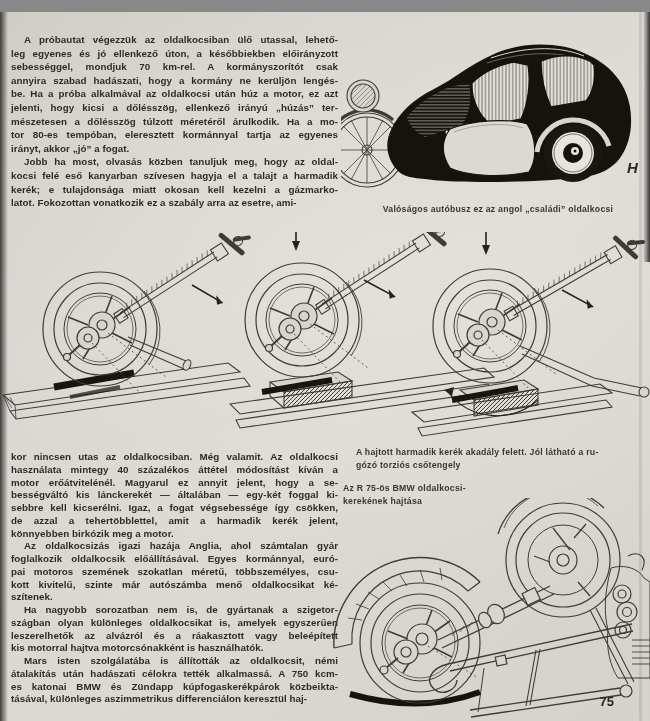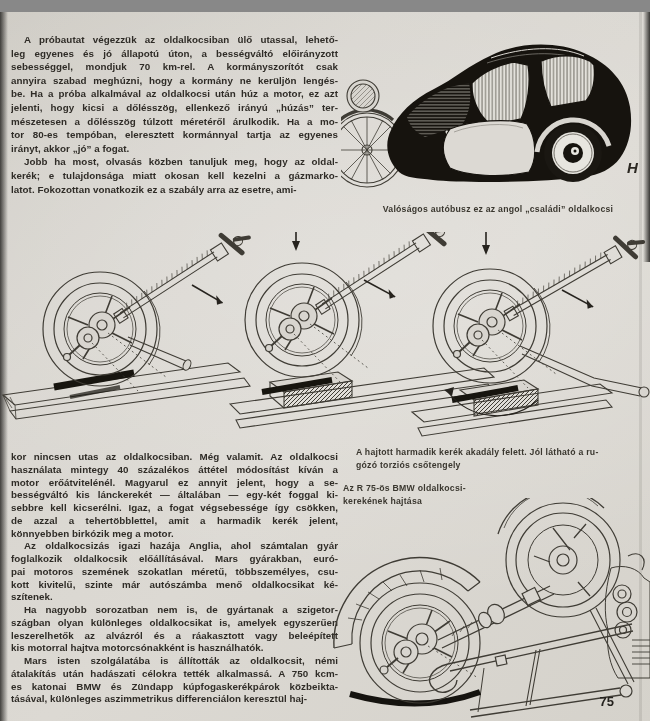--- a/index.html
+++ b/index.html
@@ -60,49 +60,50 @@
 
 <div id="page">
   <div class="edge-left"></div>
   <div class="edge-right-top"></div>
   <div class="edge-right-soft"></div>
   <div class="edge-bottom"></div>
 
   <div id="text-top" class="textblock">
     <div class="para indent">
         <div class="tline">A próbautat végezzük az oldalkocsiban ülő utassal, lehető-</div>
-        <div class="tline">leg egyenes és jó állapotú úton, a bességváltó előirányzott</div>
+        <div class="tline">leg egyenes és jó ellenkező úton, a későbbiekben előirányzott</div>
         <div class="tline">sebességgel, mondjuk 70 km-rel. A kormányszorítót csak</div>
-        <div class="tline">annyira szabad meghúzni, hogy a kormány ne kerüljön lengés-</div>
+        <div class="tline">annyira szabad hadászati, hogy a kormány ne kerüljön lengés-</div>
         <div class="tline">be. Ha a próba alkalmával az oldalkocsi után húz a motor, ez azt</div>
         <div class="tline">jelenti, hogy kicsi a dőlésszög, ellenkező irányú „húzás” ter-</div>
         <div class="tline">mészetesen a dőlésszög túlzott méretéről árulkodik. Ha a mo-</div>
         <div class="tline">tor 80-es tempóban, eleresztett kormánnyal tartja az egyenes</div>
         <div class="tline">irányt, akkor „jó” a fogat.</div>
       </div>
     <div class="para indent">
         <div class="tline">Jobb ha most, olvasás közben tanuljuk meg, hogy az oldal-</div>
+        <div class="tline">kocsi felé eső kanyarban szívesen hagyja el a talajt a harmadik</div>
         <div class="tline">kerék; e tulajdonsága miatt okosan kell kezelni a gázmarko-</div>
         <div class="tline">latot. Fokozottan vonatkozik ez a szabály arra az esetre, ami-</div>
       </div>
   </div>
 
   <div id="text-bottom" class="textblock">
     <div class="para">
         <div class="tline">kor nincsen utas az oldalkocsiban. Még valamit. Az oldalkocsi</div>
         <div class="tline">használata mintegy 40 százalékos áttétel módosítást kíván a</div>
         <div class="tline">motor erőátvitelénél. Magyarul ez annyit jelent, hogy a se-</div>
         <div class="tline">bességváltó kis lánckerekét — általában — egy-két foggal ki-</div>
         <div class="tline">sebbre kell kicserélni. Igaz, a fogat végsebessége így csökken,</div>
         <div class="tline">de azzal a tehertöbblettel, amit a harmadik kerék jelent,</div>
         <div class="tline">könnyebben birkózik meg a motor.</div>
       </div>
     <div class="para indent">
         <div class="tline">Az oldalkocsizás igazi hazája Anglia, ahol számtalan gyár</div>
-        <div class="tline">foglalkozik oldalkocsik előállításával. Mars gyárakban, euró-</div>
+        <div class="tline">foglalkozik oldalkocsik előállításával. Egyes kormánnyal, euró-</div>
         <div class="tline">pai motoros szemének szokatlan méretű, többszemélyes, csu-</div>
         <div class="tline">kott kivitelű, szinte már autószámba menő oldalkocsikat ké-</div>
         <div class="tline">szítenek.</div>
       </div>
     <div class="para indent">
         <div class="tline">Ha nagyobb sorozatban nem is, de gyártanak a szigetor-</div>
         <div class="tline">szágban olyan különleges oldalkocsikat is, amelyek egyszerűen</div>
         <div class="tline">leszerelhetők az alvázról és a ráakasztott vagy beleépített</div>
         <div class="tline">kis motorral hajtva motorcsónakként is használhatók.</div>
       </div>

